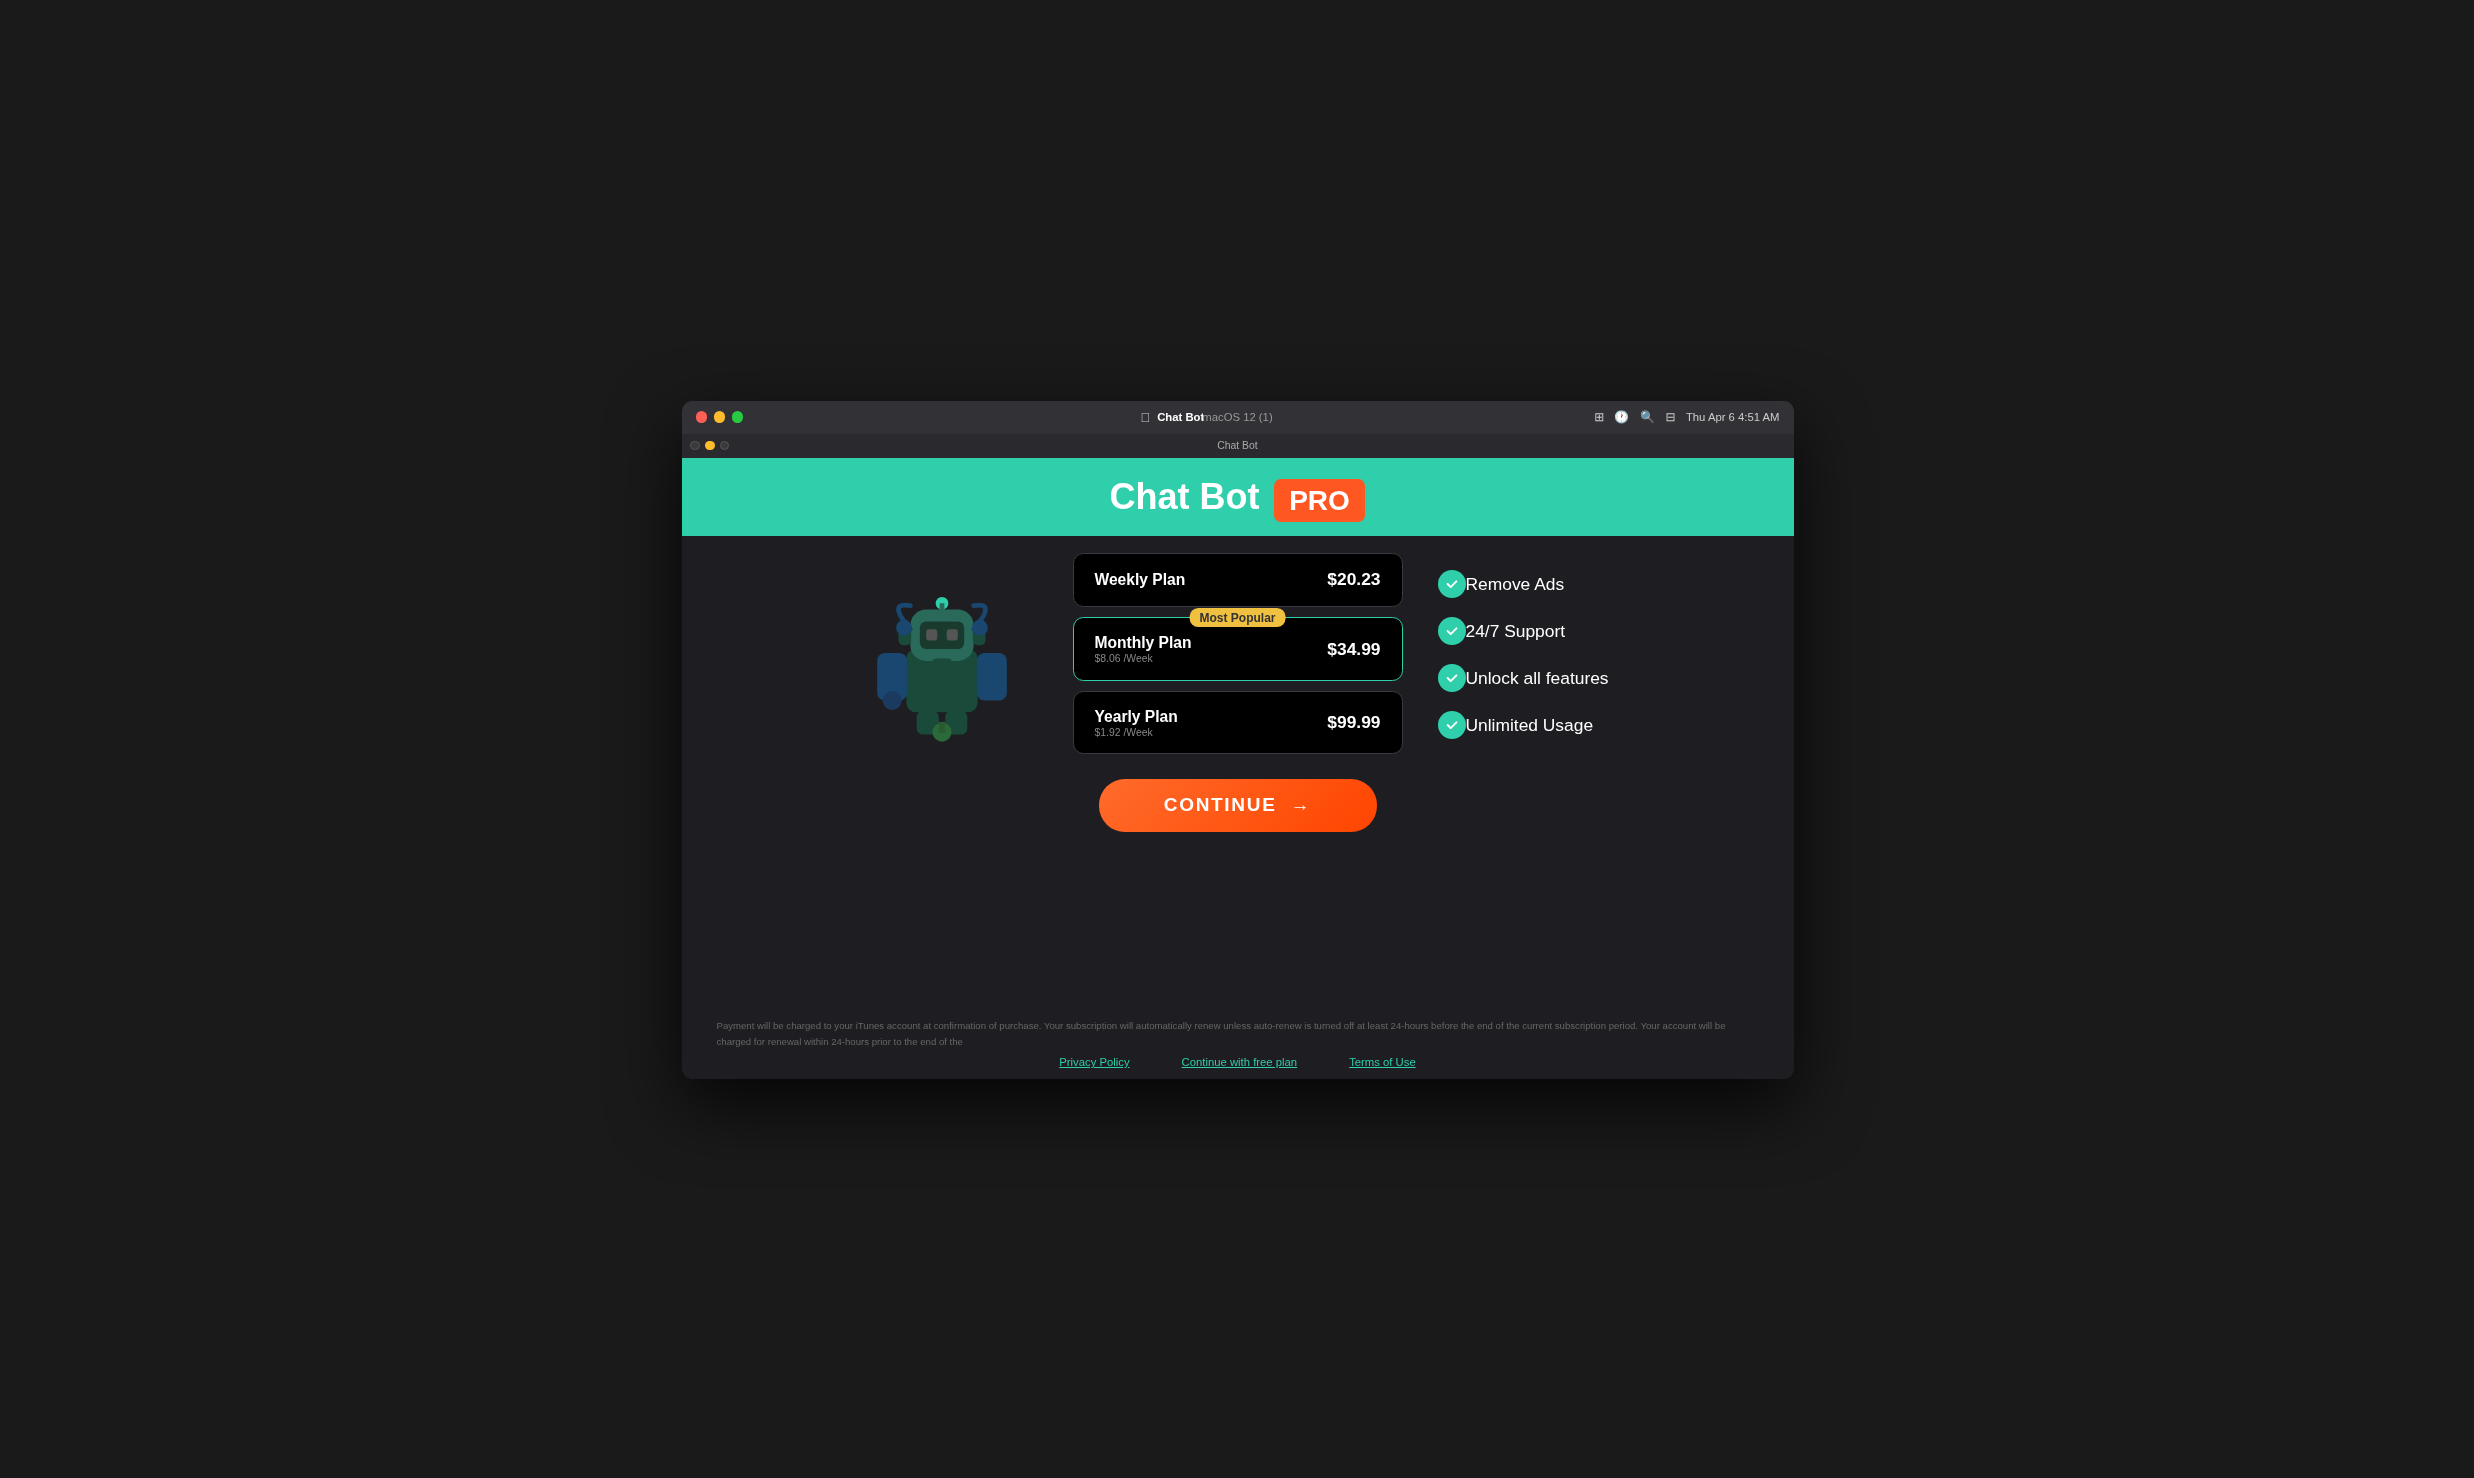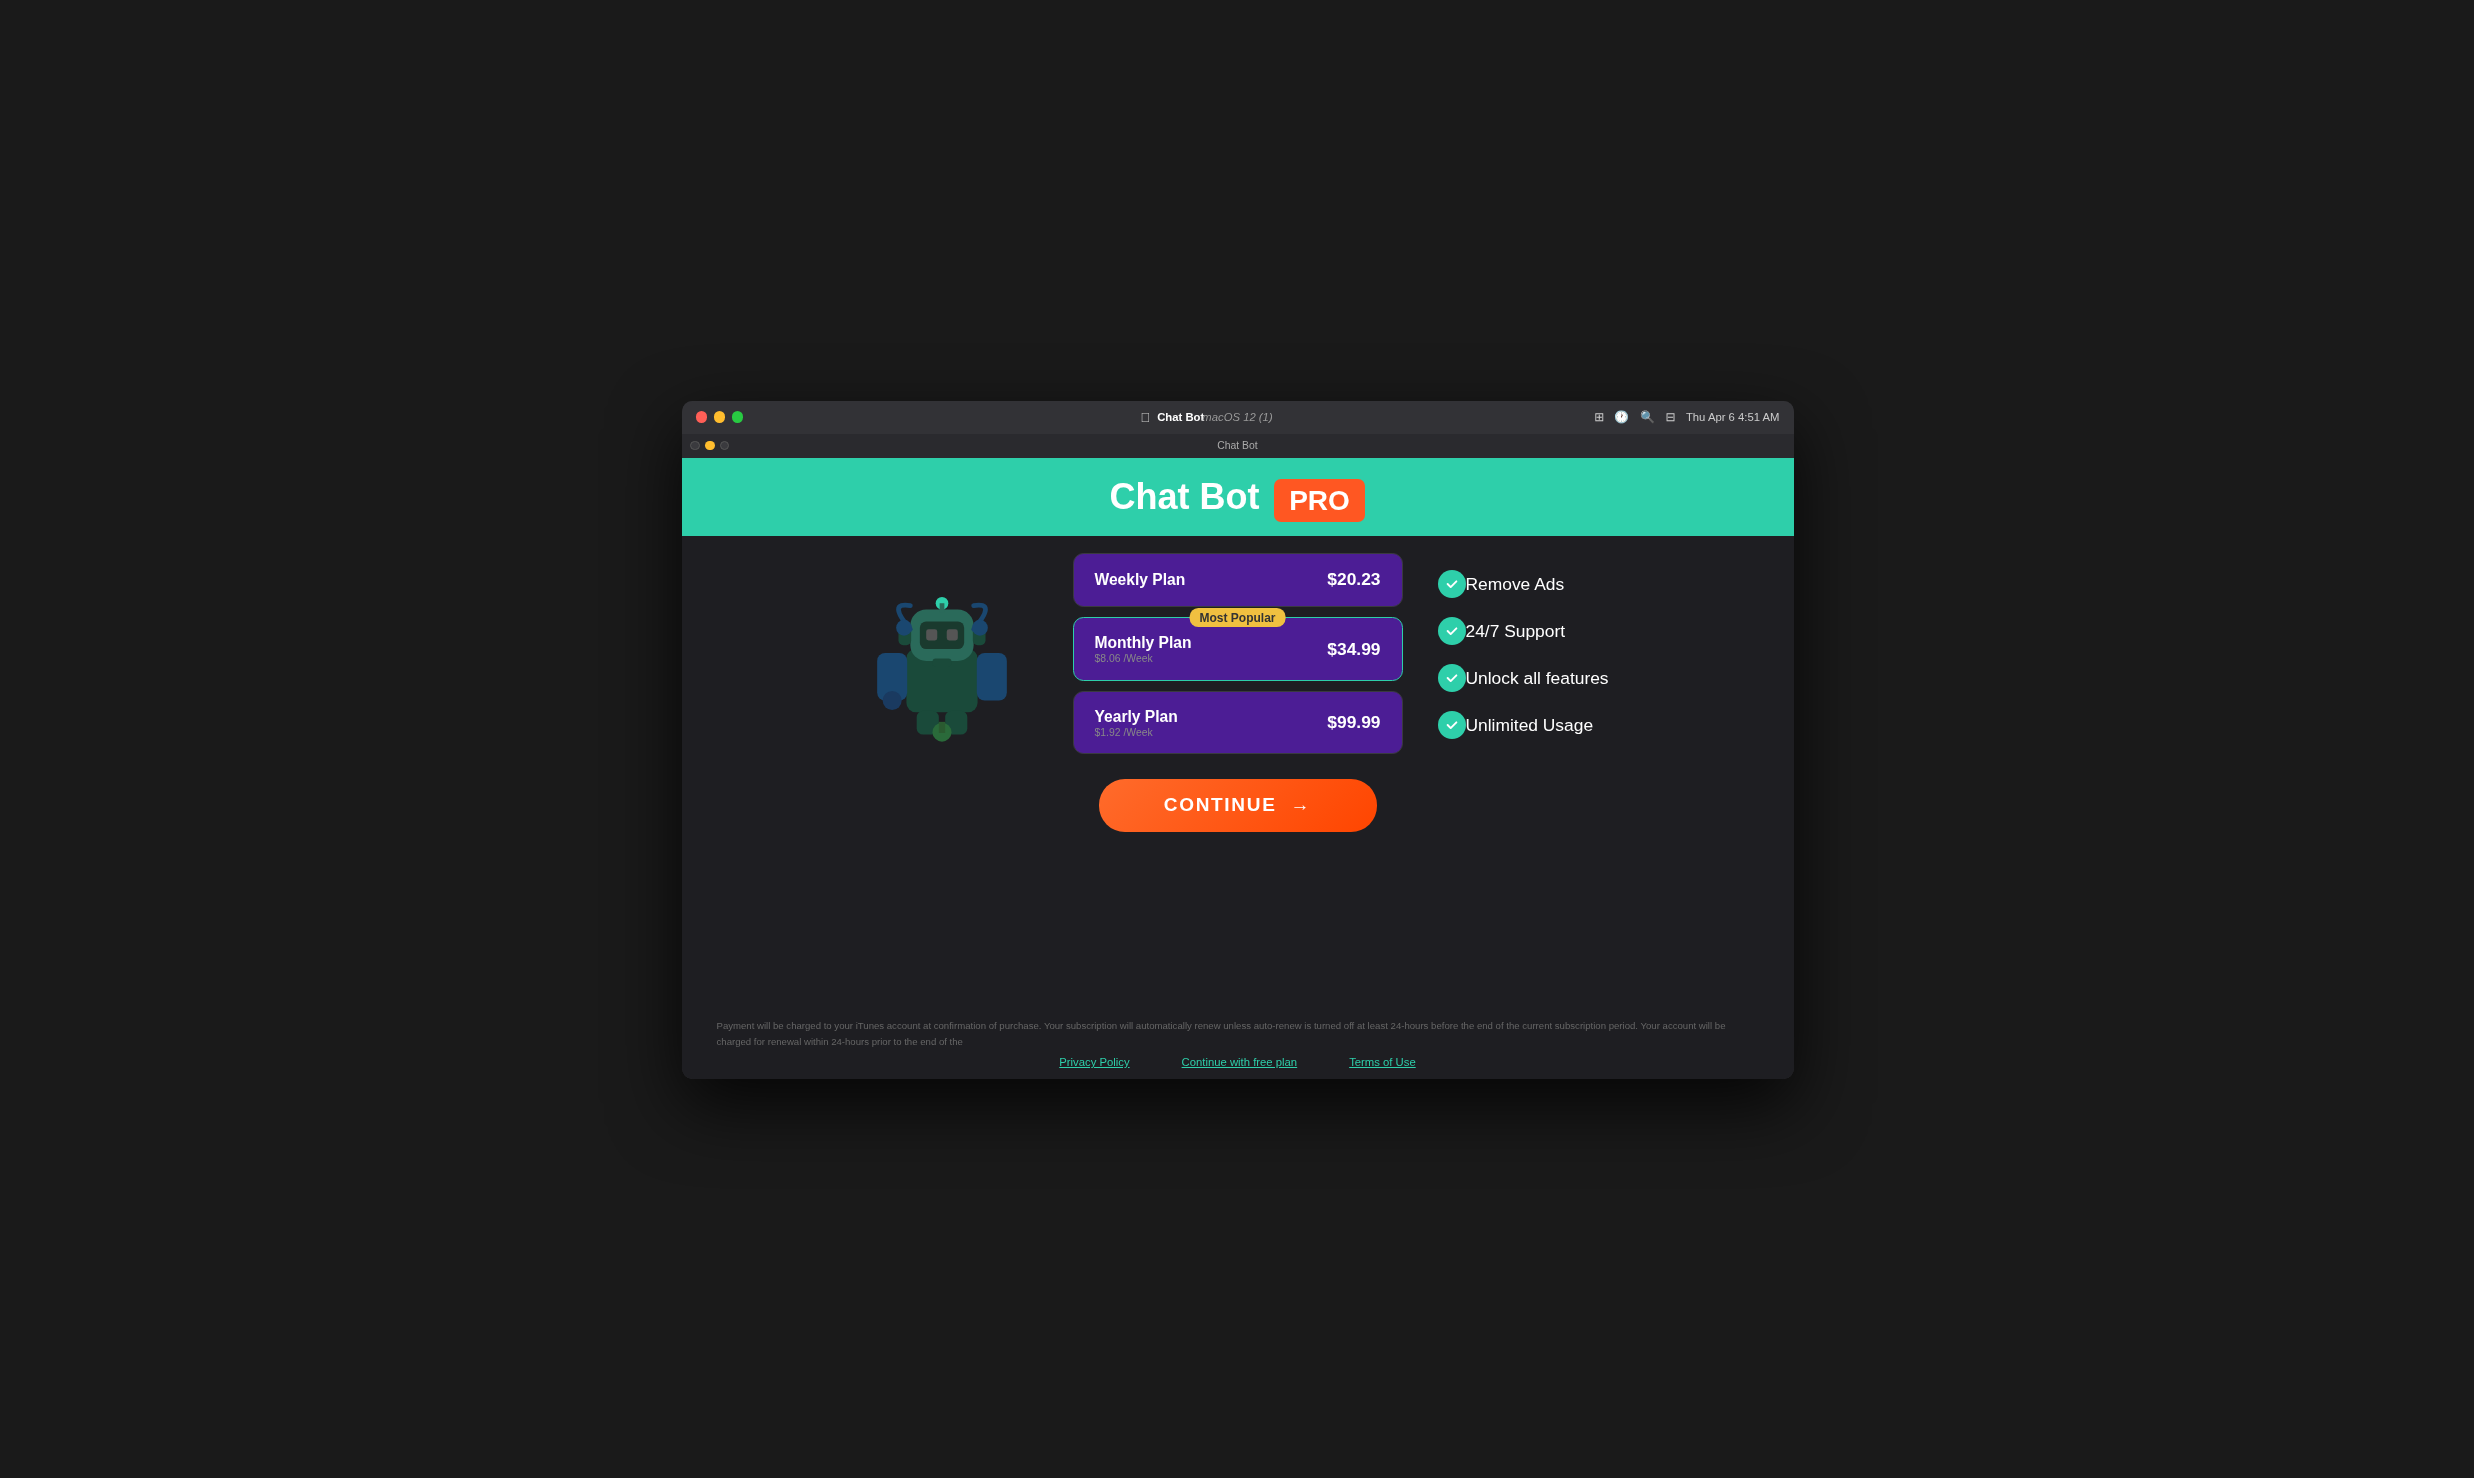--- a/index.html
+++ b/index.html
@@ -37,21 +37,20 @@
       padding: 0 14px;
       flex-shrink: 0;
     }
 
     .system-titlebar-center {
       position: absolute;
       left: 50%;
       transform: translateX(-50%);
       color: #999;
       font-size: 11.3px;
-      font-style: italic;
     }
 
     .system-traffic-lights {
       display: flex;
       gap: 7px;
       align-items: center;
     }
 
     .traffic-light {
       width: 11.3px;
@@ -191,21 +190,21 @@
     
     .plans-container {
       display: flex;
       flex-direction: column;
       gap: 0px;
       width: 330px;
       flex-shrink: 0;
     }
 
     .plan-card {
-      background: #4c1d95;
+      background: #000000;
       border: 1.3px solid #3a3a40;
       border-radius: 10.4px;
       padding: 15.6px 21px;
       display: flex;
       align-items: center;
       justify-content: space-between;
       cursor: pointer;
       margin-bottom: 10.4px;
       position: relative;
       transition: border-color 0.2s;

